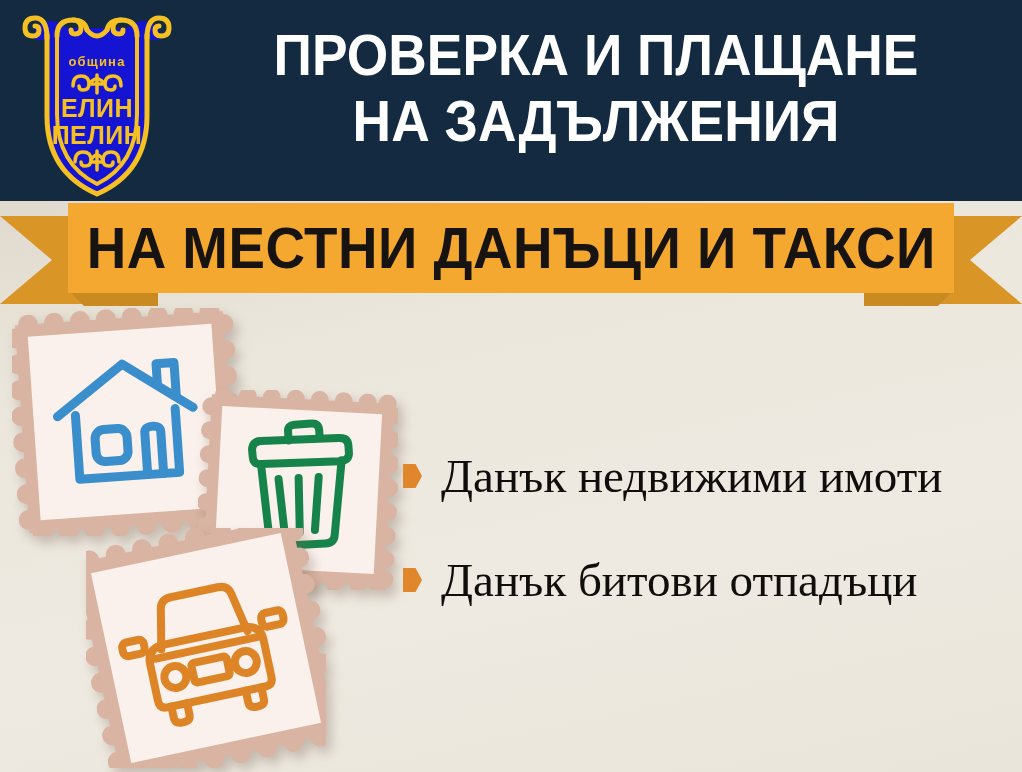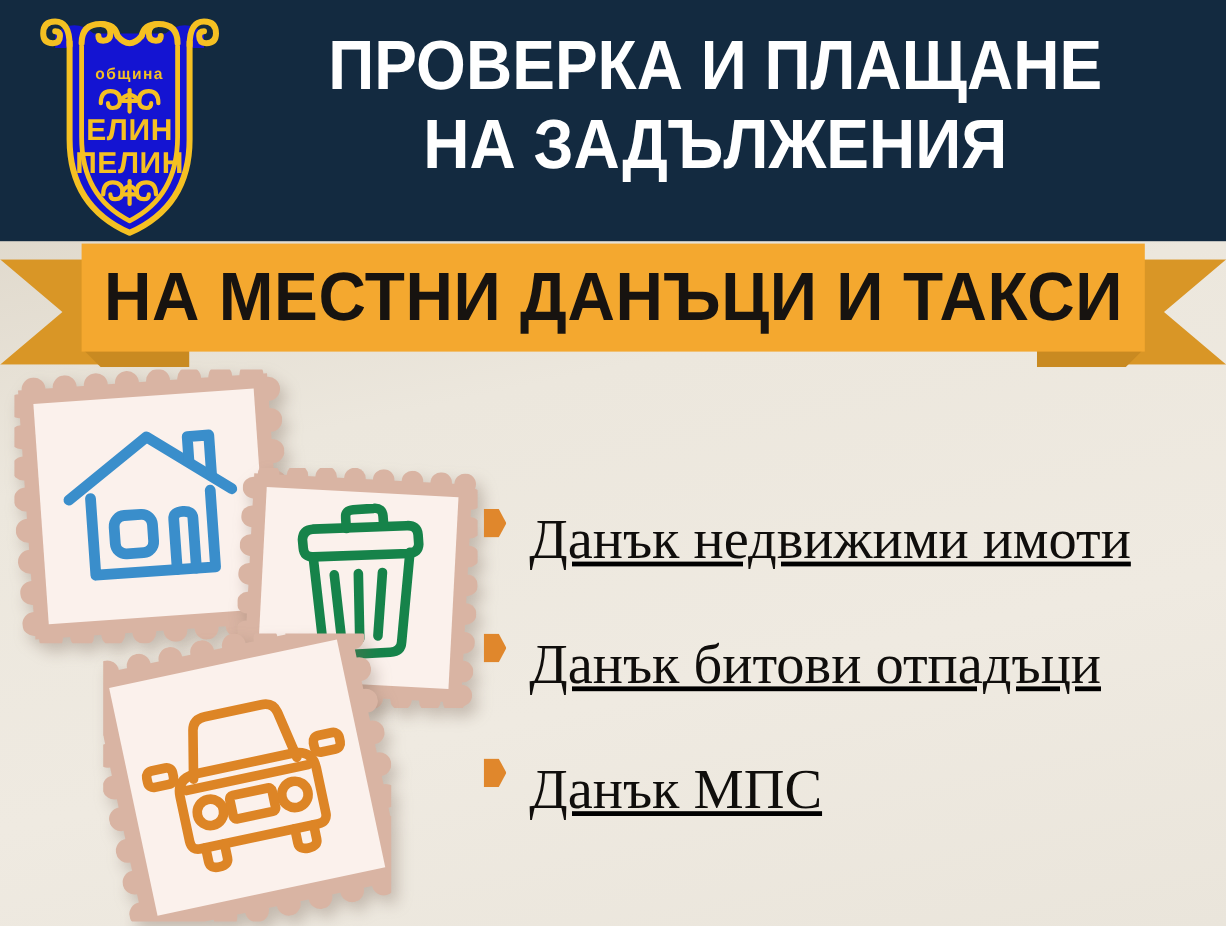--- a/index.html
+++ b/index.html
@@ -48,21 +48,21 @@
     line-height: 66px;
     letter-spacing: 0px;
     transform: scaleX(0.92);
     transform-origin: center top;
     white-space: pre-line;
   }
 
   
   .crest {
     position: absolute;
-    left: 32px;
+    left: 21px;
     top: 4px;
     width: 152px;
     height: 196px;
     z-index: 5;
   }
   .crest svg { display: block; width: 152px; height: 196px; }
 
   
   .ribbon {
     position: absolute;
@@ -127,23 +127,22 @@
   
   .bullet-list {
     position: absolute;
     left: 403px;
     top: 424px;
     width: 612px;
     z-index: 2;
   }
   .bullet-item {
     display: flex;
-    align-items: flex-start;
+    align-items: center;
     height: 104px;
-    text-decoration: underline;
   }
   .bullet-marker {
     flex: 0 0 auto;
     width: 19px;
     height: 24px;
     margin-right: 19px;
     background: #e0872c;
     clip-path: polygon(0 0, 66% 0, 100% 50%, 66% 100%, 0 100%);
   }
   .bullet-label {
@@ -402,20 +401,16 @@
     <div class="bullet-item">
       <span class="bullet-marker"></span>
       <span class="bullet-label">Данък недвижими имоти</span>
     </div>
 
     <div class="bullet-item">
       <span class="bullet-marker"></span>
       <span class="bullet-label">Данък битови отпадъци</span>
     </div>
 
-    <div class="bullet-item">
-      <span class="bullet-marker"></span>
-      <span class="bullet-label">Данък МПС</span>
-    </div>
 
   </div>
 
 </div>
 
 </body></html>

